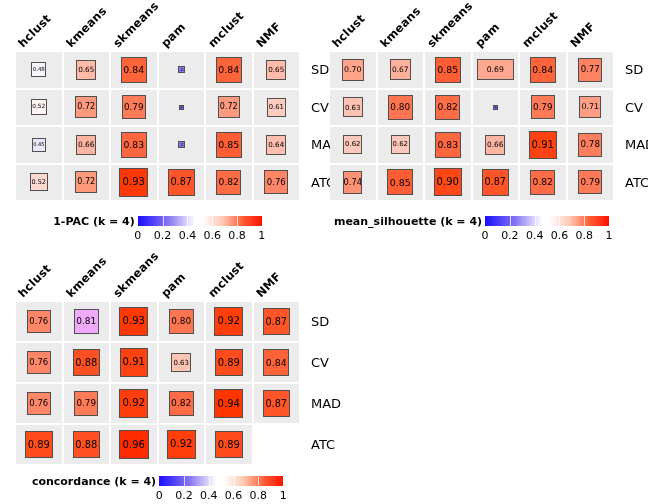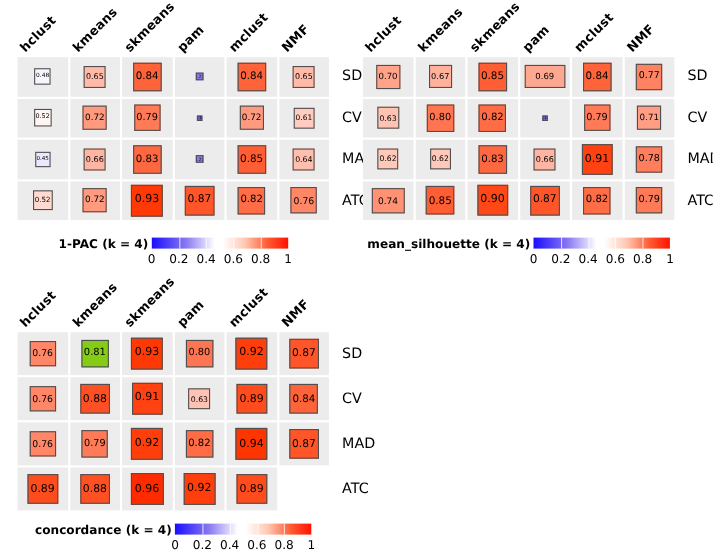--- a/index.html
+++ b/index.html
@@ -279,21 +279,21 @@
           <div class="sq" style="width: 28.21px; height: 28.21px; background: rgb(255, 66, 17); border: 1.5px solid rgb(79, 79, 79);">
             <span style="font-size: 10px;">0.91</span>
           </div>
         </div>
         <div class="cell">
           <div class="sq" style="width: 24.18px; height: 24.18px; background: rgb(255, 126, 93); border: 1.5px solid rgb(79, 79, 79);">
             <span style="font-size: 8.7048px;">0.78</span>
           </div>
         </div>
         <div class="cell">
-          <div class="sq" style="width: 30px; height: 22.94px; background: rgb(255, 145, 116); border: 1.5px solid rgb(79, 79, 79);">
+          <div class="sq" style="width: 19px; height: 22.94px; background: rgb(255, 145, 116); border: 1.5px solid rgb(79, 79, 79);">
             <span style="font-size: 8.2584px;">0.74</span>
           </div>
         </div>
         <div class="cell">
           <div class="sq" style="width: 26.35px; height: 26.35px; background: rgb(255, 94, 52); border: 1.5px solid rgb(79, 79, 79);">
             <span style="font-size: 9.486px;">0.85</span>
           </div>
         </div>
         <div class="cell">
           <div class="sq" style="width: 27.9px; height: 27.9px; background: rgb(255, 71, 23); border: 1.5px solid rgb(79, 79, 79);">
@@ -351,21 +351,21 @@
         <span class="col-head" style="left: 199px;">mclust</span>
         <span class="col-head" style="left: 246.5px;">NMF</span>
       </div>
       <div class="grid" style="grid-auto-rows: 39px;">
         <div class="cell">
           <div class="sq" style="width: 23.56px; height: 23.56px; background: rgb(255, 135, 104); border: 1.5px solid rgb(79, 79, 79);">
             <span style="font-size: 8.4816px;">0.76</span>
           </div>
         </div>
         <div class="cell">
-          <div class="sq" style="width: 25.11px; height: 25.11px; background: #84cc16; border: 1.5px solid rgb(79, 79, 79);">
+          <div class="sq" style="width: 25.11px; height: 25.11px; background: #f0abfc; border: 1.5px solid rgb(79, 79, 79);">
             <span style="font-size: 9.0396px;">0.81</span>
           </div>
         </div>
         <div class="cell">
           <div class="sq" style="width: 28.83px; height: 28.83px; background: rgb(255, 57, 6); border: 1.5px solid rgb(79, 79, 79);">
             <span style="font-size: 10px;">0.93</span>
           </div>
         </div>
         <div class="cell">
           <div class="sq" style="width: 24.8px; height: 24.8px; background: rgb(255, 117, 81); border: 1.5px solid rgb(79, 79, 79);">

